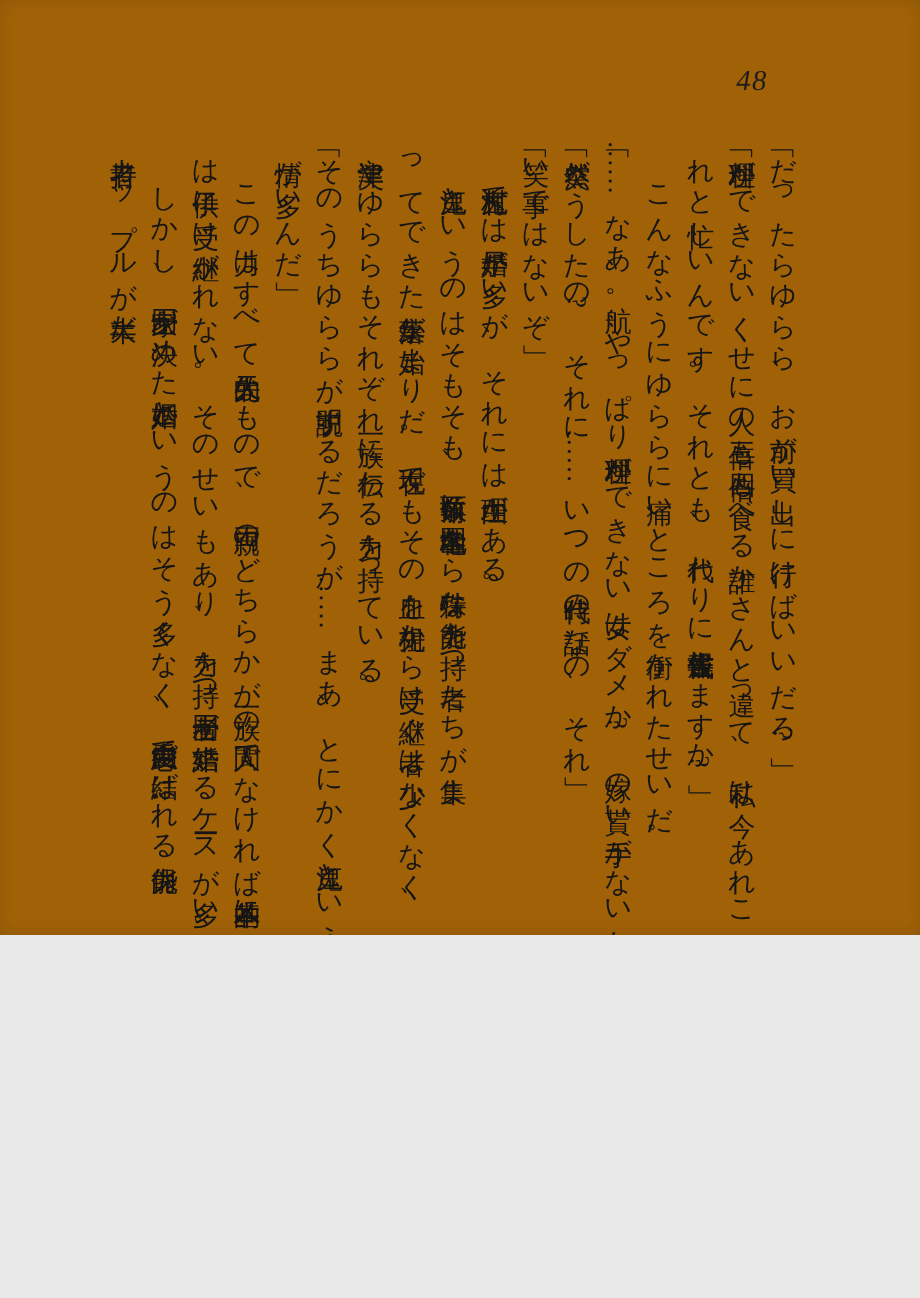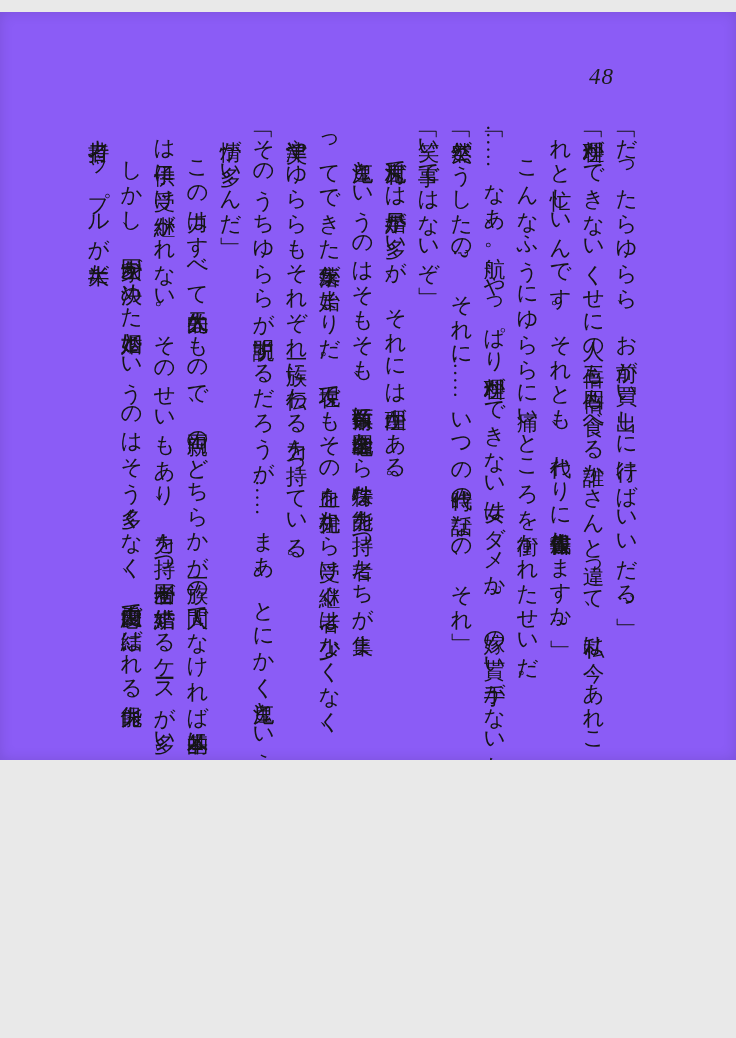--- a/index.html
+++ b/index.html
@@ -4,22 +4,22 @@
 <style>
   html, body {
     margin: 0;
     padding: 0;
     background: #e9e9e9;
   }
   .page {
     position: relative;
     width: 736px;
     height: 748px;
-    margin: 12px auto;
-    background: #8b5cf6;
+    margin: 0 auto;
+    background: #a16207;
     box-shadow: inset 0 0 14px rgba(0,0,0,0.12);
     overflow: hidden;
     font-family: "Liberation Serif", "DejaVu Serif", serif;
     color: #151515;
   }
   .page-number {
     position: absolute;
     top: 52px;
     left: 589px;
     font-size: 23px;

